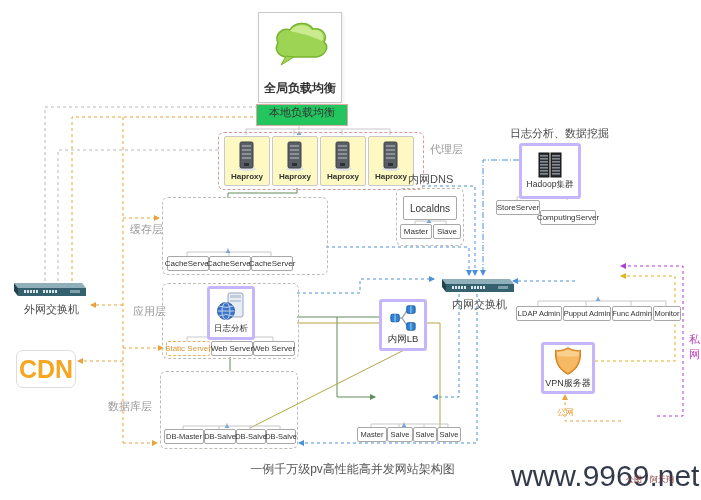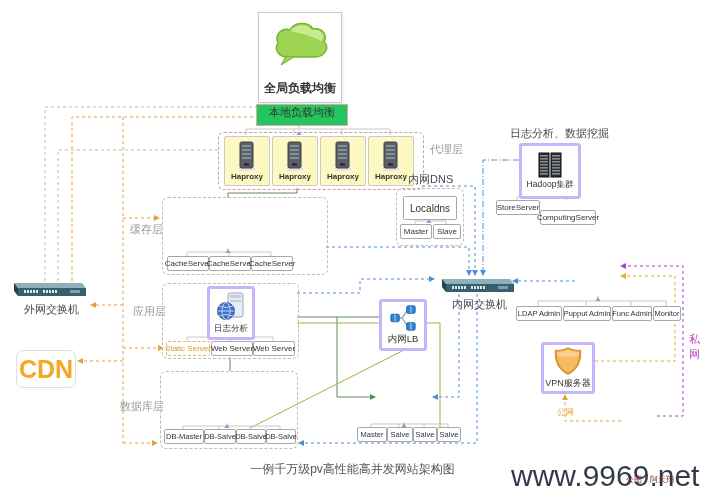--- a/index.html
+++ b/index.html
@@ -246,21 +246,21 @@
   <div class="sbox static" style="left:166px;top:341px;width:42px;height:13px">Static Server</div>
   <div class="sbox" style="left:211px;top:341px;width:40px;height:13px">Web Server</div>
   <div class="sbox" style="left:253px;top:341px;width:40px;height:13px">Web Server</div>
   <div class="layer-label" style="left:133px;top:304px">应用层</div>
 
   <div class="group" style="left:160px;top:371px;width:136px;height:76px"></div>
   <div class="sbox" style="left:164px;top:429px;width:38px;height:13px;font-size:7.5px">DB-Master</div>
   <div class="sbox" style="left:204px;top:429px;width:30px;height:13px;font-size:7.5px">DB-Salve</div>
   <div class="sbox" style="left:236px;top:429px;width:28px;height:13px;font-size:7.5px">DB-Salve</div>
   <div class="sbox" style="left:266px;top:429px;width:28px;height:13px;font-size:7.5px">DB-Salve</div>
-  <div class="layer-label" style="left:120px;top:399px">数据库层</div>
+  <div class="layer-label" style="left:108px;top:399px">数据库层</div>
 
   <svg class="abs" style="left:10px;top:280px" width="78" height="18" viewBox="0 0 78 18">
     <polygon points="4,3 72,3 76,8 8,8" fill="#8fb0ba"></polygon>
     <polygon points="4,3 8,8 8,16 4,11" fill="#24424c"></polygon>
     <rect x="8" y="8" width="68" height="8" fill="#35616e"></rect>
     <g fill="#d8e8ec">
         <rect x="14" y="10" width="2" height="3"></rect>
         <rect x="17" y="10" width="2" height="3"></rect>
         <rect x="20" y="10" width="2" height="3"></rect>
         <rect x="23" y="10" width="2" height="3"></rect>

